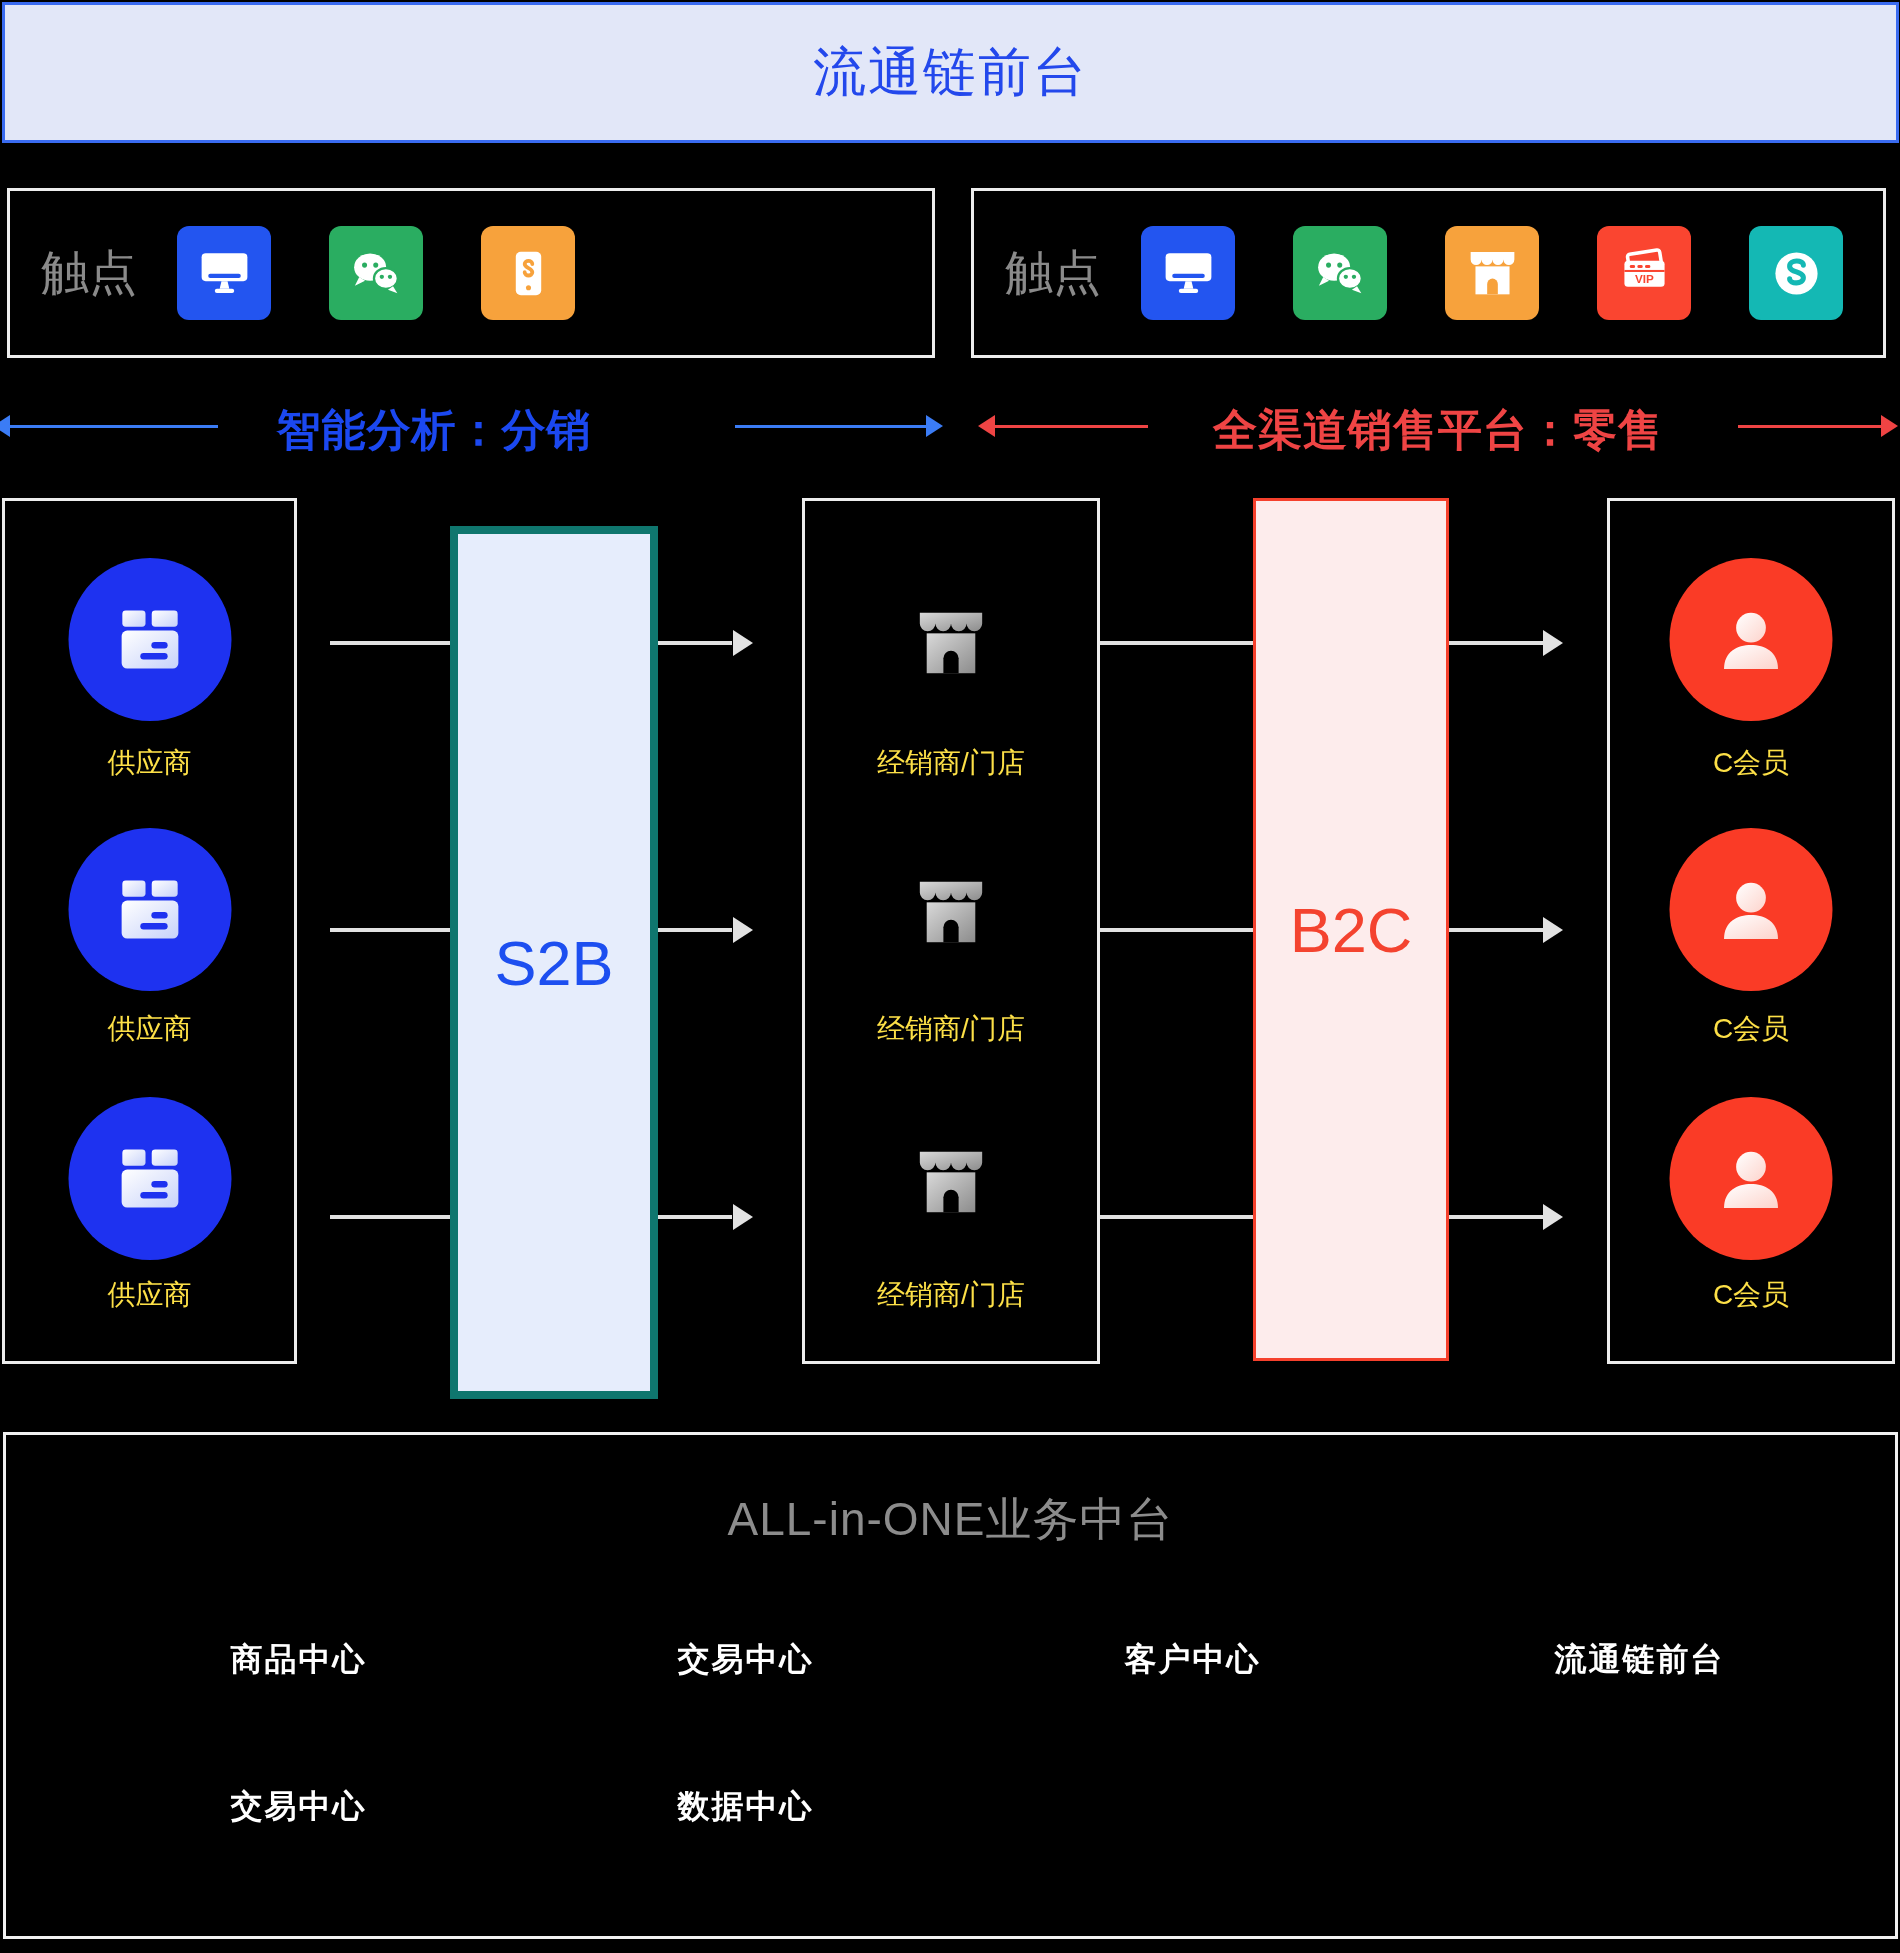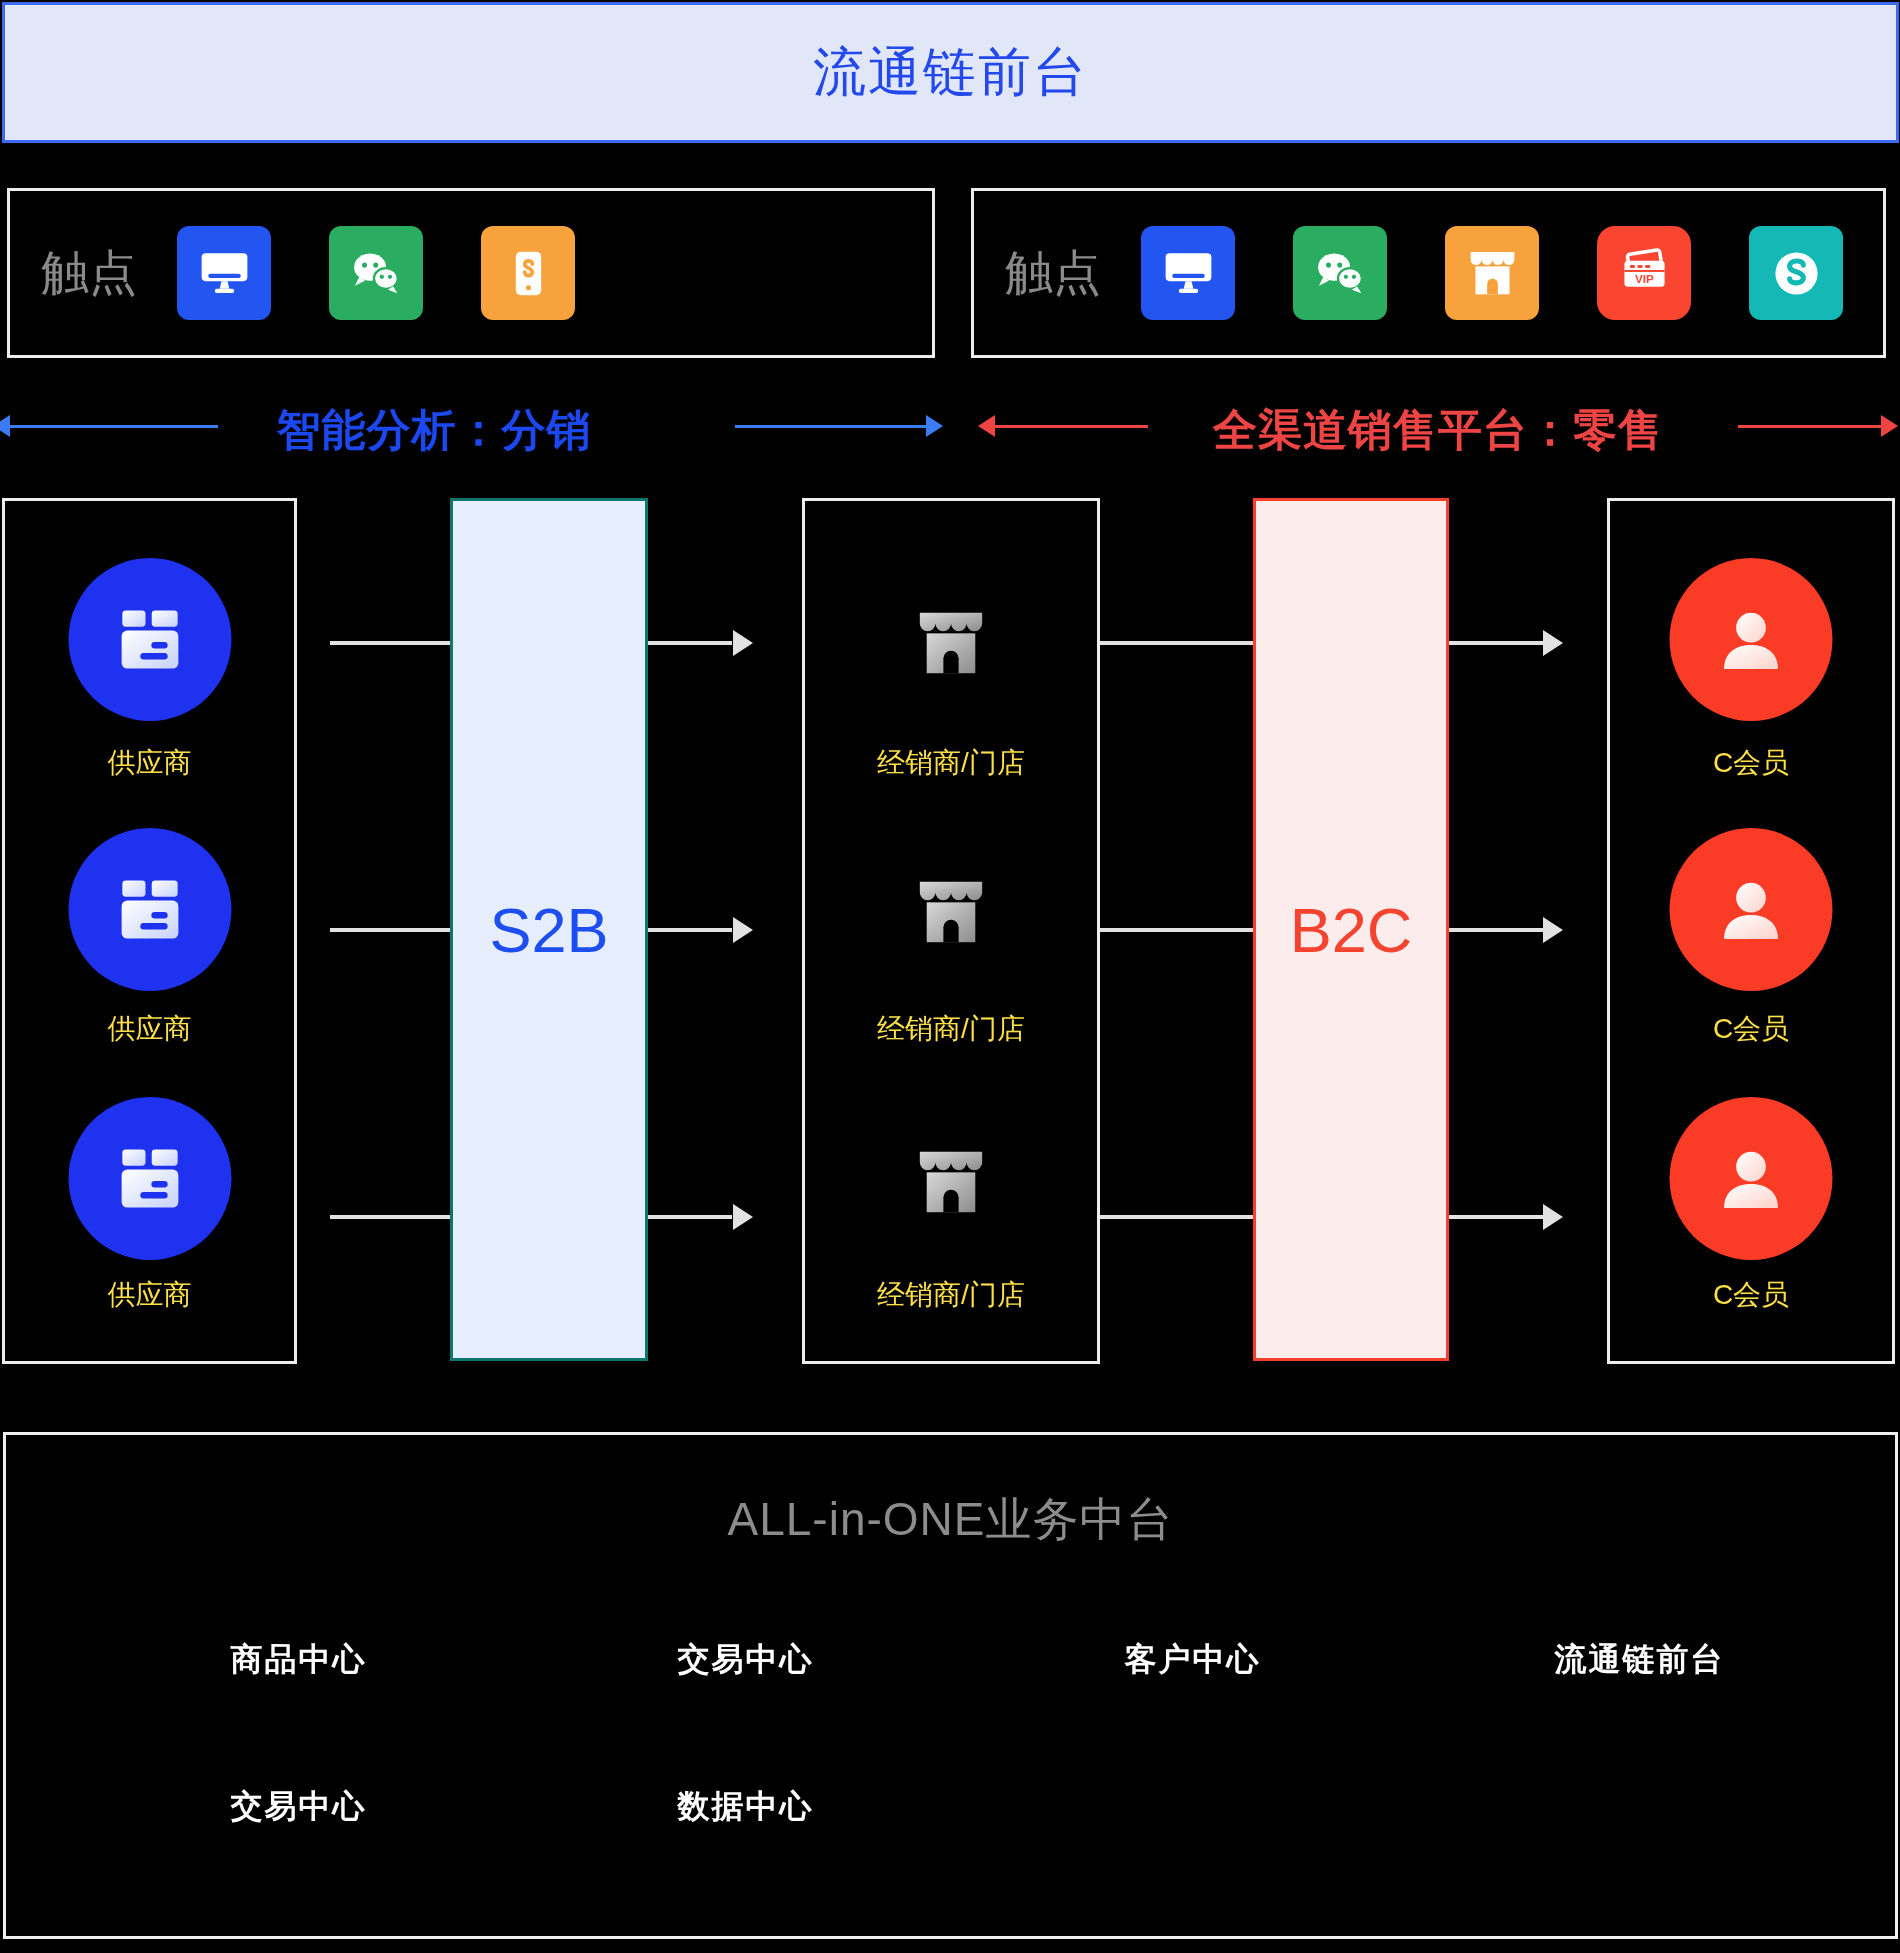--- a/index.html
+++ b/index.html
@@ -15,21 +15,21 @@
   
   .tp-box{position:absolute;top:188px;height:164px;border:3px solid #ededed;
           background:#000;display:flex;align-items:center;}
   .tp-left{left:7px;width:922px;}
   .tp-right{left:971px;width:909px;}
   .tp-label{font-size:48px;color:#8a8a8a;margin-left:31px;flex:none;}
   .tp-icons{display:flex;gap:58px;margin-left:40px;}
   .app-icon{width:94px;height:94px;border-radius:12px;flex:none;
             display:flex;align-items:center;justify-content:center;}
   .bg-blue{background:#2355f0;} .bg-green{background:#2aad61;}
-  .bg-orange{background:#f7a23c;} .bg-red{background:#fa4530;border-radius:18px;} .bg-teal{background:#14b8b4;}
+  .bg-orange{background:#f7a23c;} .bg-red{background:#fa4530;} .bg-teal{background:#14b8b4;}
 
   
   .harrow{position:absolute;height:3px;background-color:currentcolor;}
   .harrow.head-left::before{content:"";position:absolute;left:-17px;top:-10px;
       border-right:17px solid;border-top:11px solid transparent;border-bottom:11px solid transparent;}
   .harrow.head-right::after{content:"";position:absolute;right:-17px;top:-10px;
       border-left:17px solid;border-top:11px solid transparent;border-bottom:11px solid transparent;}
   .flow-text{position:absolute;top:401px;font-size:44px;font-weight:700;white-space:nowrap;
              transform:translateX(-50%);letter-spacing:1px;}
   .c-blue{color:#1b48f0;} .c-blue-arrow{color:#3b7cf5;} .c-red{color:#ef4444;}
@@ -41,21 +41,21 @@
   .box-members{left:1607px;width:282px;}
   .entity{position:absolute;left:50%;transform:translateX(-50%);width:163px;height:163px;
           border-radius:50%;display:flex;align-items:center;justify-content:center;}
   .entity-blue{background:#1e32f0;} .entity-red{background:#fa3b26;}
   .entity-label{position:absolute;left:50%;transform:translateX(-50%);font-size:28px;
                 color:#fde047;white-space:nowrap;line-height:48px;}
   .store-glyph{position:absolute;left:50%;transform:translateX(-50%);}
 
   
   .bridge{position:absolute;top:498px;height:857px;}
-  .bridge-s2b{left:450px;width:192px;background:#e6edfc;border:3px solid #0f766e;}
+  .bridge-s2b{left:450px;width:192px;background:#e6edfc;border:8px solid #0f766e;margin-top:28px;}
   .bridge-b2c{left:1253px;width:190px;background:#fdecec;border:3px solid #f5402c;}
   .bridge-label{position:absolute;top:393px;left:0;width:100%;text-align:center;
                 font-size:63px;line-height:73px;}
   .t-s2b{color:#1d4ff0;} .t-b2c{color:#f4432f;}
 
   
   .conn{position:absolute;height:4px;background:#e2e2e2;}
   .conn-head{position:absolute;width:0;height:0;
              border-left:20px solid #e2e2e2;border-top:13px solid transparent;
              border-bottom:13px solid transparent;}

